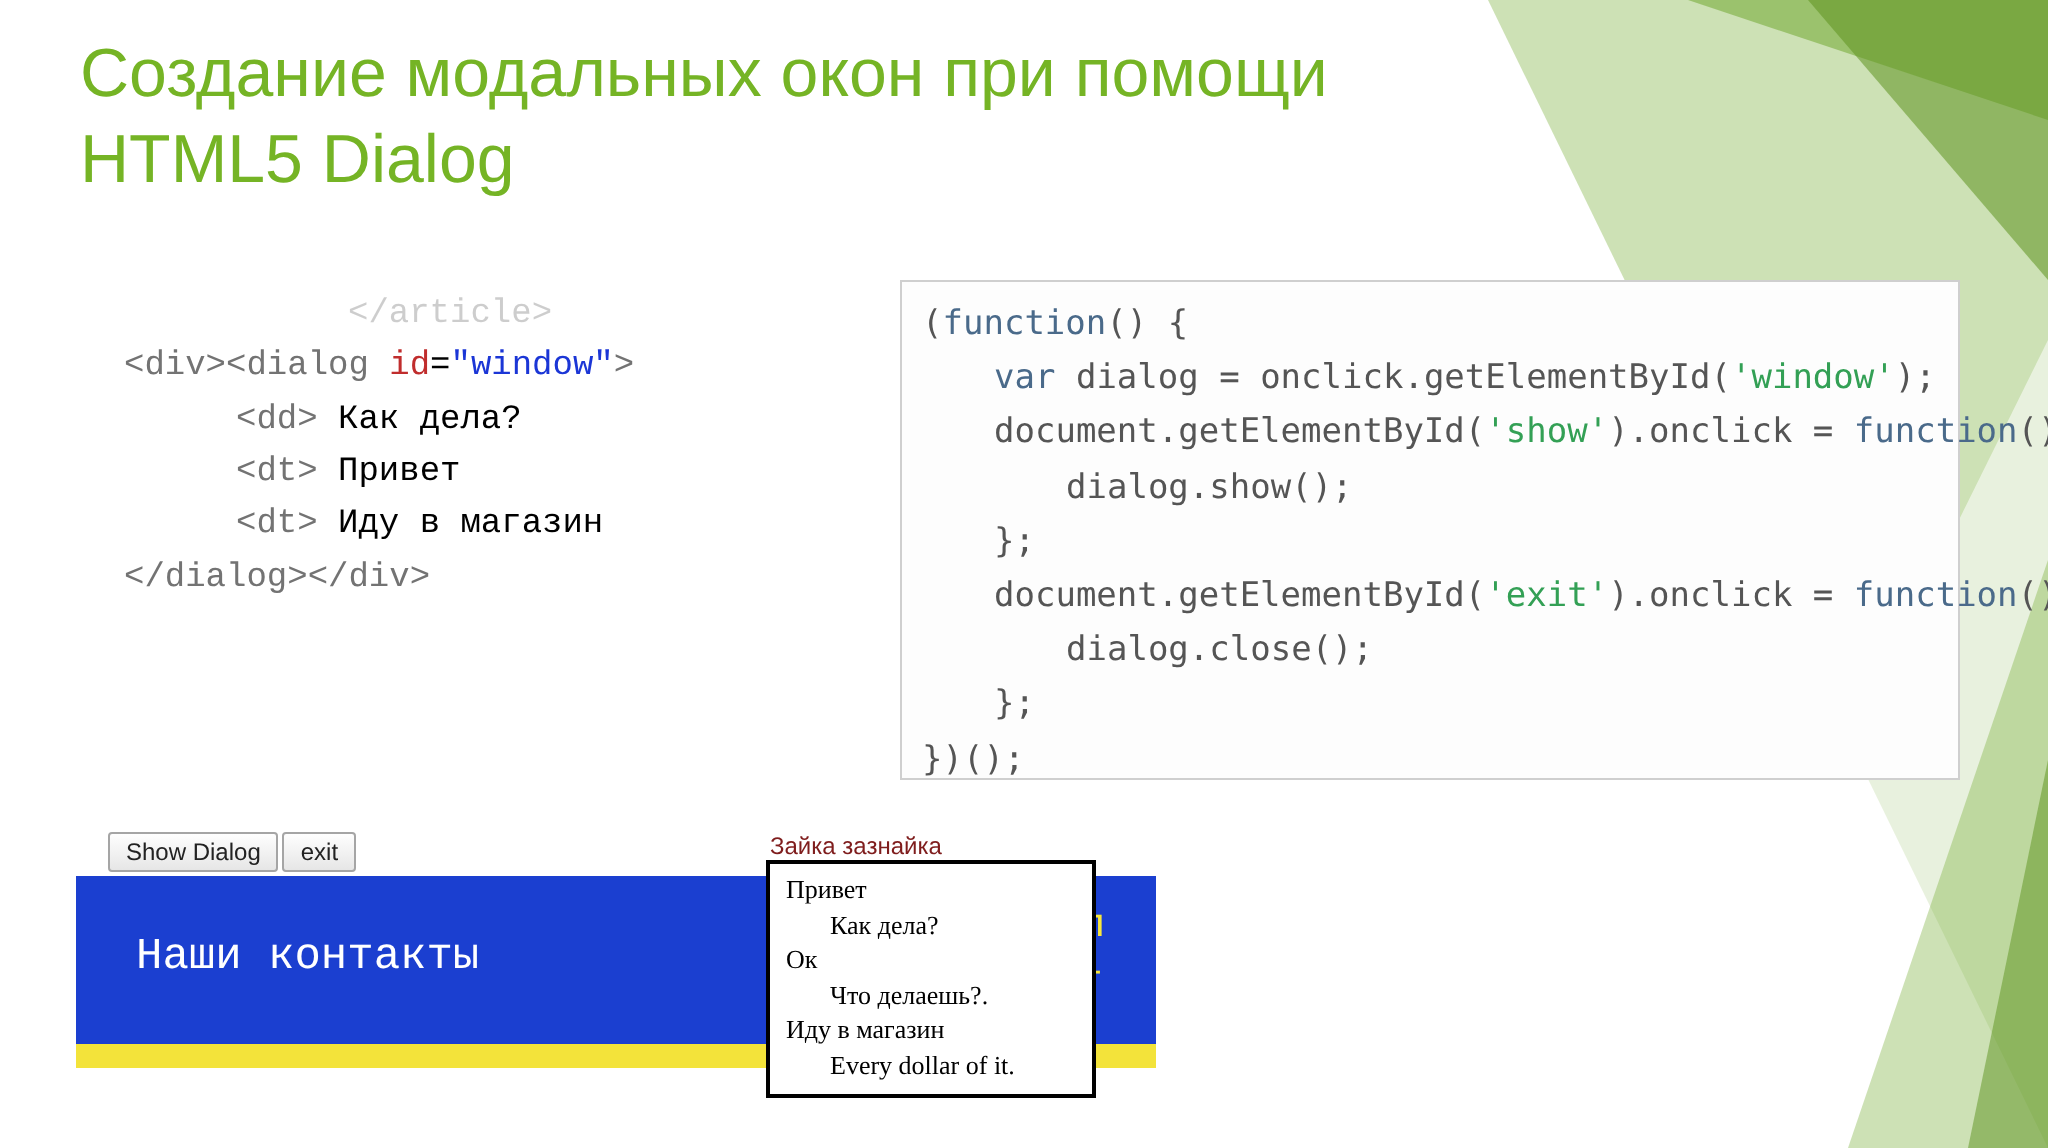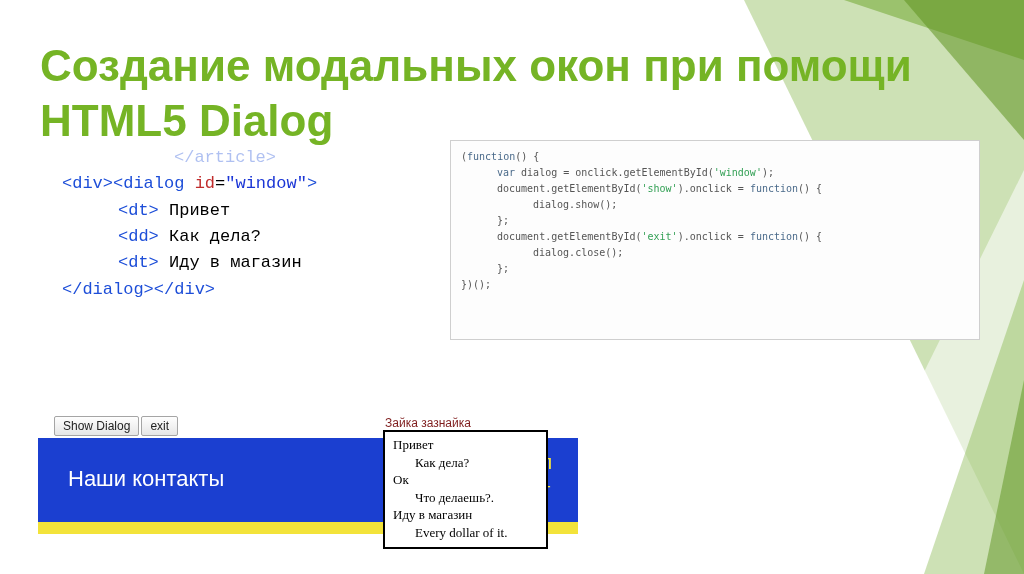--- a/index.html
+++ b/index.html
@@ -18,55 +18,55 @@
     top: 0;
     width: 280px;
     height: 574px;
     overflow: hidden;
     z-index: 0;
   }
   .bg-decoration svg { width: 100%; height: 100%; }
   .slide-title {
     position: absolute;
     left: 40px;
-    top: 38px;
-    font-size: 44px;
-    font-weight: 700;
+    top: 16px;
+    font-size: 34px;
+    font-weight: 400;
     color: #75b425;
     line-height: 1.25;
     z-index: 2;
   }
   .html-code-box {
     position: absolute;
     left: 62px;
     top: 145px;
     background: #fff;
     font-family: "Courier New", monospace;
     font-size: 17px;
     line-height: 1.55;
     z-index: 2;
   }
   .html-code-box .line { white-space: nowrap; }
   .html-code-box .ind1 { padding-left: 56px; }
   .html-code-box .ind2 { padding-left: 112px; }
-  .tag { color: #1d4ed8; }
+  .tag { color: #737373; }
   .attr-name { color: #c02d2d; }
   .attr-val { color: #1b36d6; }
   .txt { color: #000; }
   .faded { opacity: 0.35; }
   .js-code-box {
     position: absolute;
     left: 450px;
     top: 140px;
     width: 530px;
-    height: 200px;
+    height: 250px;
     border: 1px solid #cfcfcf;
     background: #fdfdfd;
     font-family: Consolas, monospace;
-    font-size: 10px;
+    font-size: 17px;
     color: #555;
     padding: 8px 10px;
     line-height: 1.6;
     z-index: 2;
   }
   .js-code-box .kw { color: #4a6a8a; }
   .js-code-box .str { color: #33a055; }
   .js-code-box .jind1 { padding-left: 36px; white-space: nowrap; }
   .js-code-box .jind2 { padding-left: 72px; white-space: nowrap; }
   .js-code-box .jind0 { padding-left: 0; white-space: nowrap; }
@@ -113,21 +113,21 @@
     height: 12px;
     background: #f3e33a;
     z-index: 2;
   }
   .banner-text {
     position: absolute;
     left: 68px;
     top: 466px;
     color: #fff;
     font-size: 22px;
-    font-family: Liberation Sans, sans-serif;
+    font-family: Liberation Mono, monospace;
     z-index: 3;
   }
   .banner-extra {
     position: absolute;
     left: 530px;
     top: 448px;
     color: #f9e83b;
     font-size: 20px;
     font-family: Arial, sans-serif;
     line-height: 1.4;
@@ -167,22 +167,22 @@
 <div class="slide-title">
   <span>Создание модальных окон при помощи</span><br>
   <span>HTML5 Dialog</span>
 </div>
 
 <div class="html-code-box">
   <div class="line ind2 faded"><span class="tag">&lt;/article&gt;</span></div>
   <div class="line">
     <span class="tag">&lt;div&gt;</span><span class="tag">&lt;dialog</span><span class="attr-name"> id</span><span class="txt">=</span><span class="attr-val">"window"</span><span class="tag">&gt;</span>
   </div>
+  <div class="line ind1"><span class="tag">&lt;dd&gt;</span><span class="txt"> Как дела?</span></div>
   <div class="line ind1"><span class="tag">&lt;dt&gt;</span><span class="txt"> Привет</span></div>
-  <div class="line ind1"><span class="tag">&lt;dd&gt;</span><span class="txt"> Как дела?</span></div>
   <div class="line ind1"><span class="tag">&lt;dt&gt;</span><span class="txt"> Иду в магазин</span></div>
   <div class="line"><span class="tag">&lt;/dialog&gt;</span><span class="tag">&lt;/div&gt;</span></div>
 </div>
 
 <div class="js-code-box">
   <div class="jind0">
     <span>(</span><span class="kw">function</span><span>() {</span>
   </div>
   <div class="jind1">
     <span class="kw">var</span><span> dialog = onclick.getElementById(</span><span class="str">'window'</span><span>);</span>

